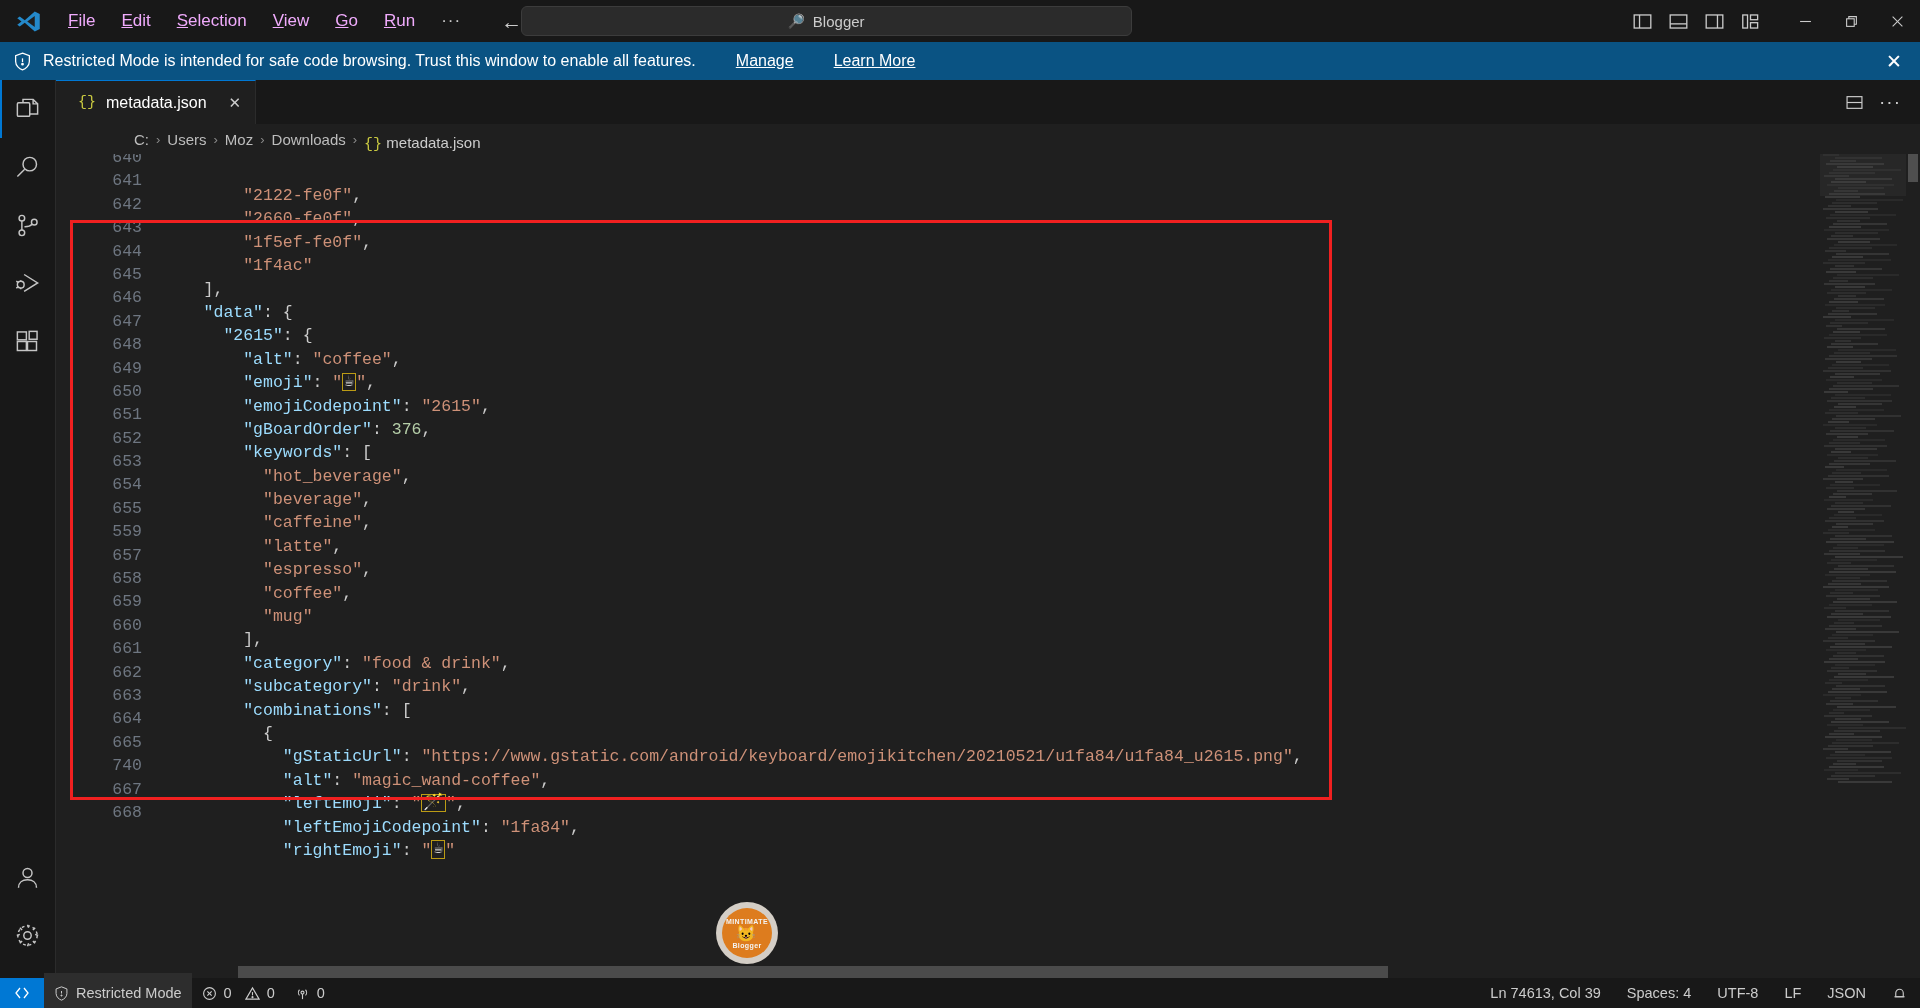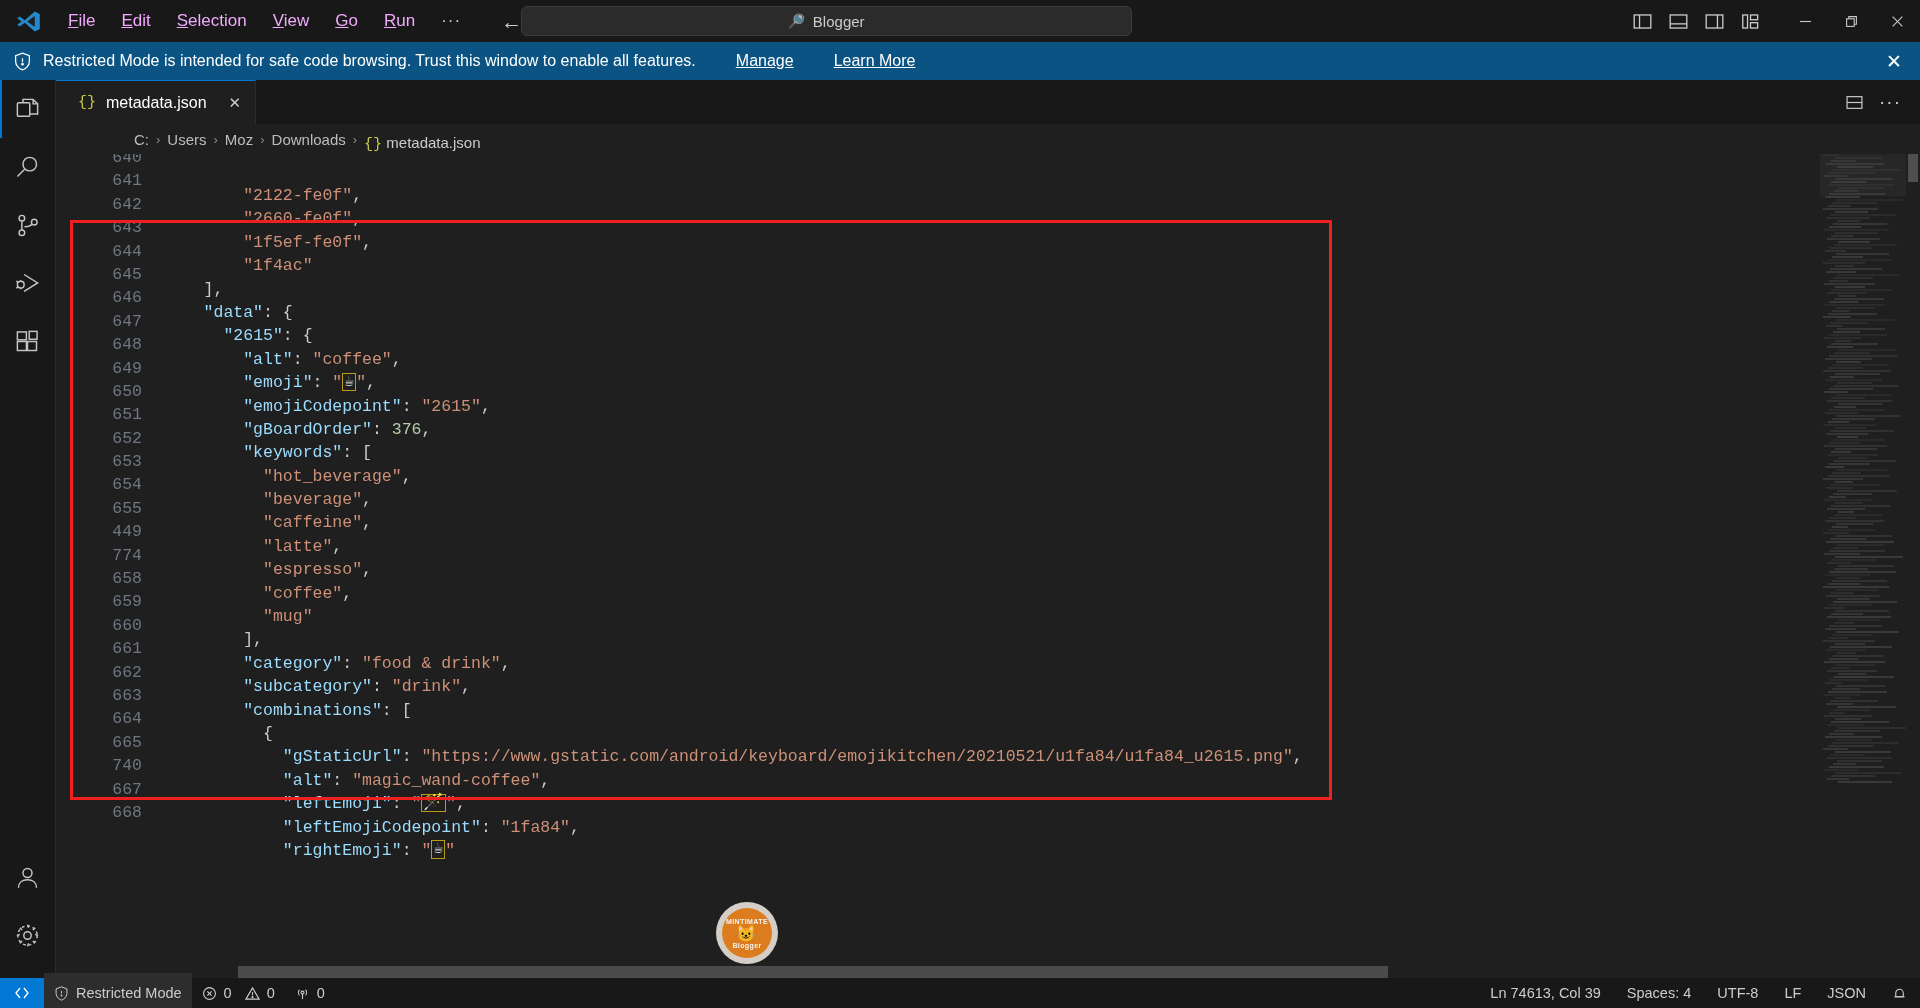--- a/index.html
+++ b/index.html
@@ -393,22 +393,22 @@
               <div>646</div>
               <div>647</div>
               <div>648</div>
               <div>649</div>
               <div>650</div>
               <div>651</div>
               <div>652</div>
               <div>653</div>
               <div>654</div>
               <div>655</div>
-              <div>449</div>
-              <div>774</div>
+              <div>559</div>
+              <div>657</div>
               <div>658</div>
               <div>659</div>
               <div>660</div>
               <div>661</div>
               <div>662</div>
               <div>663</div>
               <div>664</div>
               <div>665</div>
               <div>740</div>
               <div>667</div>

